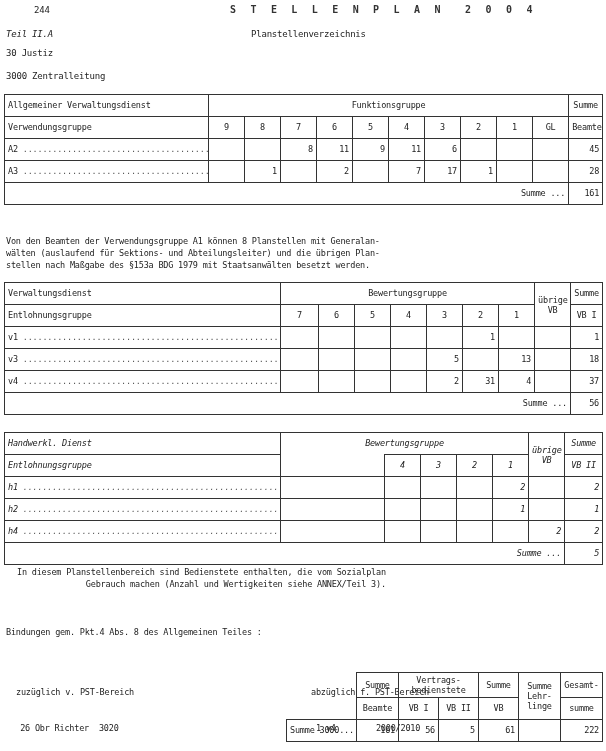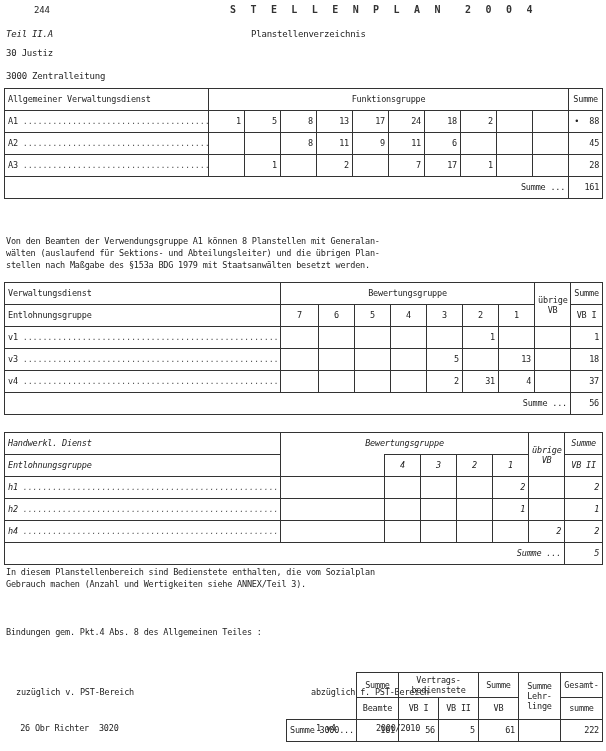--- a/index.html
+++ b/index.html
@@ -28,25 +28,25 @@
   table.grid td.r { text-align: right; }
   table.grid td.l { text-align: left; }
   .dots::after {
     content: " ..............................................................";
     color: #555;
   }
   .note-mark { float: left; padding-left: 2px; }
   .hdr2 { line-height: 10px !important; }
 
   .para { font-size: 8.5px; line-height: 12px; }
-  .t1 { left: 4px; top: 88px; width: 598px; }
+  .t1 { left: 4px; top: 94px; width: 598px; }
   .p1 { left: 6px; top: 235px; }
   .t2 { left: 4px; top: 282px; width: 598px; padding-left: 48px; }
   .t3 { left: 4px; top: 432px; width: 598px; font-style: italic; }
-  .p2 { left: 6px; top: 566px; }
+  .p2 { left: 17px; top: 566px; text-align: right; }
   .p3 { left: 6px; top: 602px; }
   .t4 { left: 286px; top: 672px; width: 316px; }
 </style>
 </head>
 <body>
 
 <div class="abs page-num">244</div>
 <div class="abs main-title">S T E L L E N P L A N  2 0 0 4</div>
 <div class="abs teil">Teil II.A</div>
 <div class="abs subtitle">Planstellenverzeichnis</div>
@@ -68,32 +68,32 @@
       <col style="width:36px">
       <col style="width:34px">
   </colgroup>
   <tbody>
       <tr>
     <td class="l">Allgemeiner Verwaltungsdienst</td>
     <td class="c" colspan="10">Funktionsgruppe</td>
     <td class="c">Summe</td>
   </tr>
   <tr>
-    <td class="l dots"><span>A1</span></td>
-    <td class="r">1</td>
-    <td class="r">5</td>
-    <td class="r">8</td>
-    <td class="r">13</td>
-    <td class="r">17</td>
-    <td class="r">24</td>
-    <td class="r">18</td>
-    <td class="r">2</td>
-    <td class="r"></td>
-    <td class="r"></td>
-    <td class="r"><span class="note-mark">•</span><span>88</span></td>
+    <td class="l">Verwendungsgruppe</td>
+    <td class="c">9</td>
+    <td class="c">8</td>
+    <td class="c">7</td>
+    <td class="c">6</td>
+    <td class="c">5</td>
+    <td class="c">4</td>
+    <td class="c">3</td>
+    <td class="c">2</td>
+    <td class="c">1</td>
+    <td class="c">GL</td>
+    <td class="c">Beamte</td>
   </tr>
   <tr>
     <td class="l dots"><span>A2</span></td>
     <td class="r"></td>
     <td class="r"></td>
     <td class="r">8</td>
     <td class="r">11</td>
     <td class="r">9</td>
     <td class="r">11</td>
     <td class="r">6</td>

